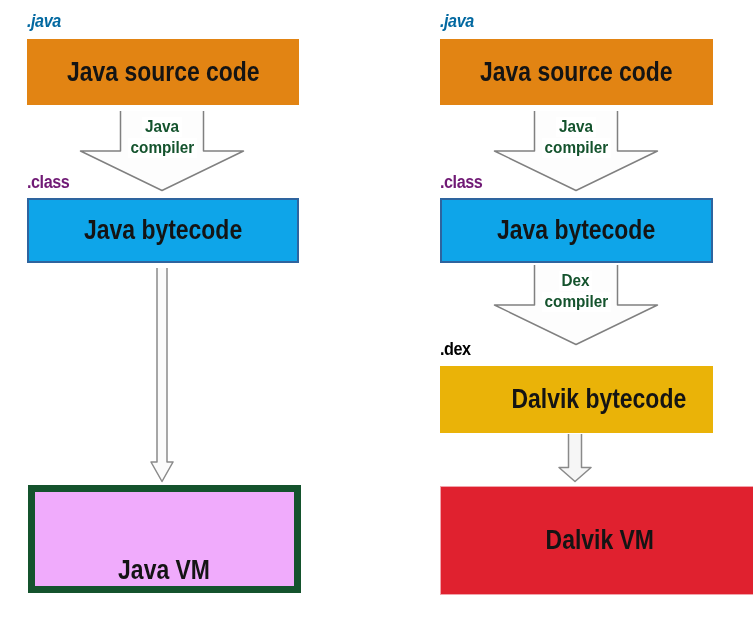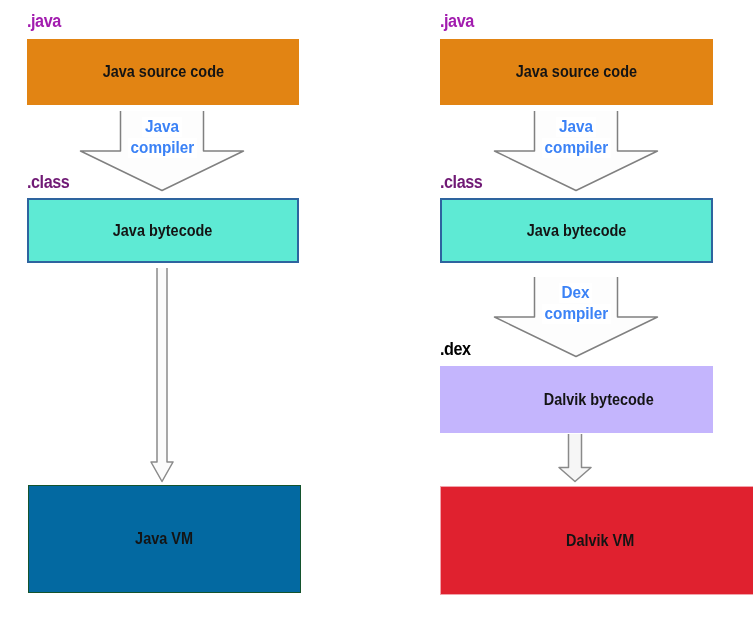--- a/index.html
+++ b/index.html
@@ -18,53 +18,53 @@
   .abs { position: absolute; }
 
   
   .file-label {
     font-size: 18px;
     font-weight: bold;
     letter-spacing: -0.5px;
     line-height: 18px;
   }
   .file-label span { display: inline-block; transform: scaleX(0.9); transform-origin: left; }
-  .lbl-orange { color: #a21caf; }
+  .lbl-orange { color: #0369a1; font-style: italic; }
   .lbl-blue   { color: #701a75; }
   .lbl-red    { color: #000000; }
 
   
   .flow-box {
     display: flex;
     align-items: center;
     justify-content: center;
     color: #141414;
     font-weight: bold;
-    font-size: 17px;
+    font-size: 27px;
     box-sizing: border-box;
   }
   .flow-box .bt { display: inline-block; transform: scaleX(0.85); white-space: nowrap; }
   .box-orange { background: #E28413; }
-  .box-blue   { background: #5eead4; border: 2px solid #2E649F; }
-  .box-blue-vm{ background: #0369a1; border: 1px solid #14532d; }
-  .box-red    { background: #c4b5fd; padding-left: 44px; }
+  .box-blue   { background: #0ea5e9; border: 2px solid #2E649F; }
+  .box-blue-vm{ background: #f0abfc; border: 7px solid #14532d; align-items: flex-end; }
+  .box-red    { background: #eab308; padding-left: 44px; }
   .box-red-vm { background: #E0212F; border: 1px solid #F2A3AB; }
 
   
   .big-arrow { width: 166px; height: 81px; }
   .big-arrow svg { position: absolute; left: 0; top: 0; }
   .arrow-text {
     position: absolute;
     left: 0;
     width: 166px;
     text-align: center;
     font-weight: bold;
     font-size: 17px;
     line-height: 20px;
-    color: #3b82f6;
+    color: #14532d;
   }
   .arrow-text .at {
     display: inline-block;
     background: #ffffff;
     padding: 0 3px;
     transform: scaleX(0.9);
   }
   .at-line1 { top: 6px; }
   .at-line2 { top: 27px; }
 </style>
@@ -138,21 +138,21 @@
     </div>
 
     <div class="abs file-label lbl-blue" style="left:440px; top:173px;">
       <span>.class</span>
     </div>
 
     <div class="abs flow-box box-blue" style="left:440px; top:198px; width:273px; height:65px;">
       <span class="bt">Java bytecode</span>
     </div>
 
-    <div class="abs big-arrow" style="left:493px; top:277px;">
+    <div class="abs big-arrow" style="left:493px; top:265px;">
       <svg width="166" height="81" viewBox="0 0 166 81">
         <path d="M41.5,0 L41.5,40 L1.5,40 L83,79.5 L164.5,40 L124.5,40 L124.5,0" fill="#FDFDFD" stroke="#808080" stroke-width="1.5" stroke-linejoin="round"></path>
       </svg>
       <div class="arrow-text at-line1">
         <span class="at">Dex</span>
       </div>
       <div class="arrow-text at-line2">
         <span class="at">compiler</span>
       </div>
     </div>

